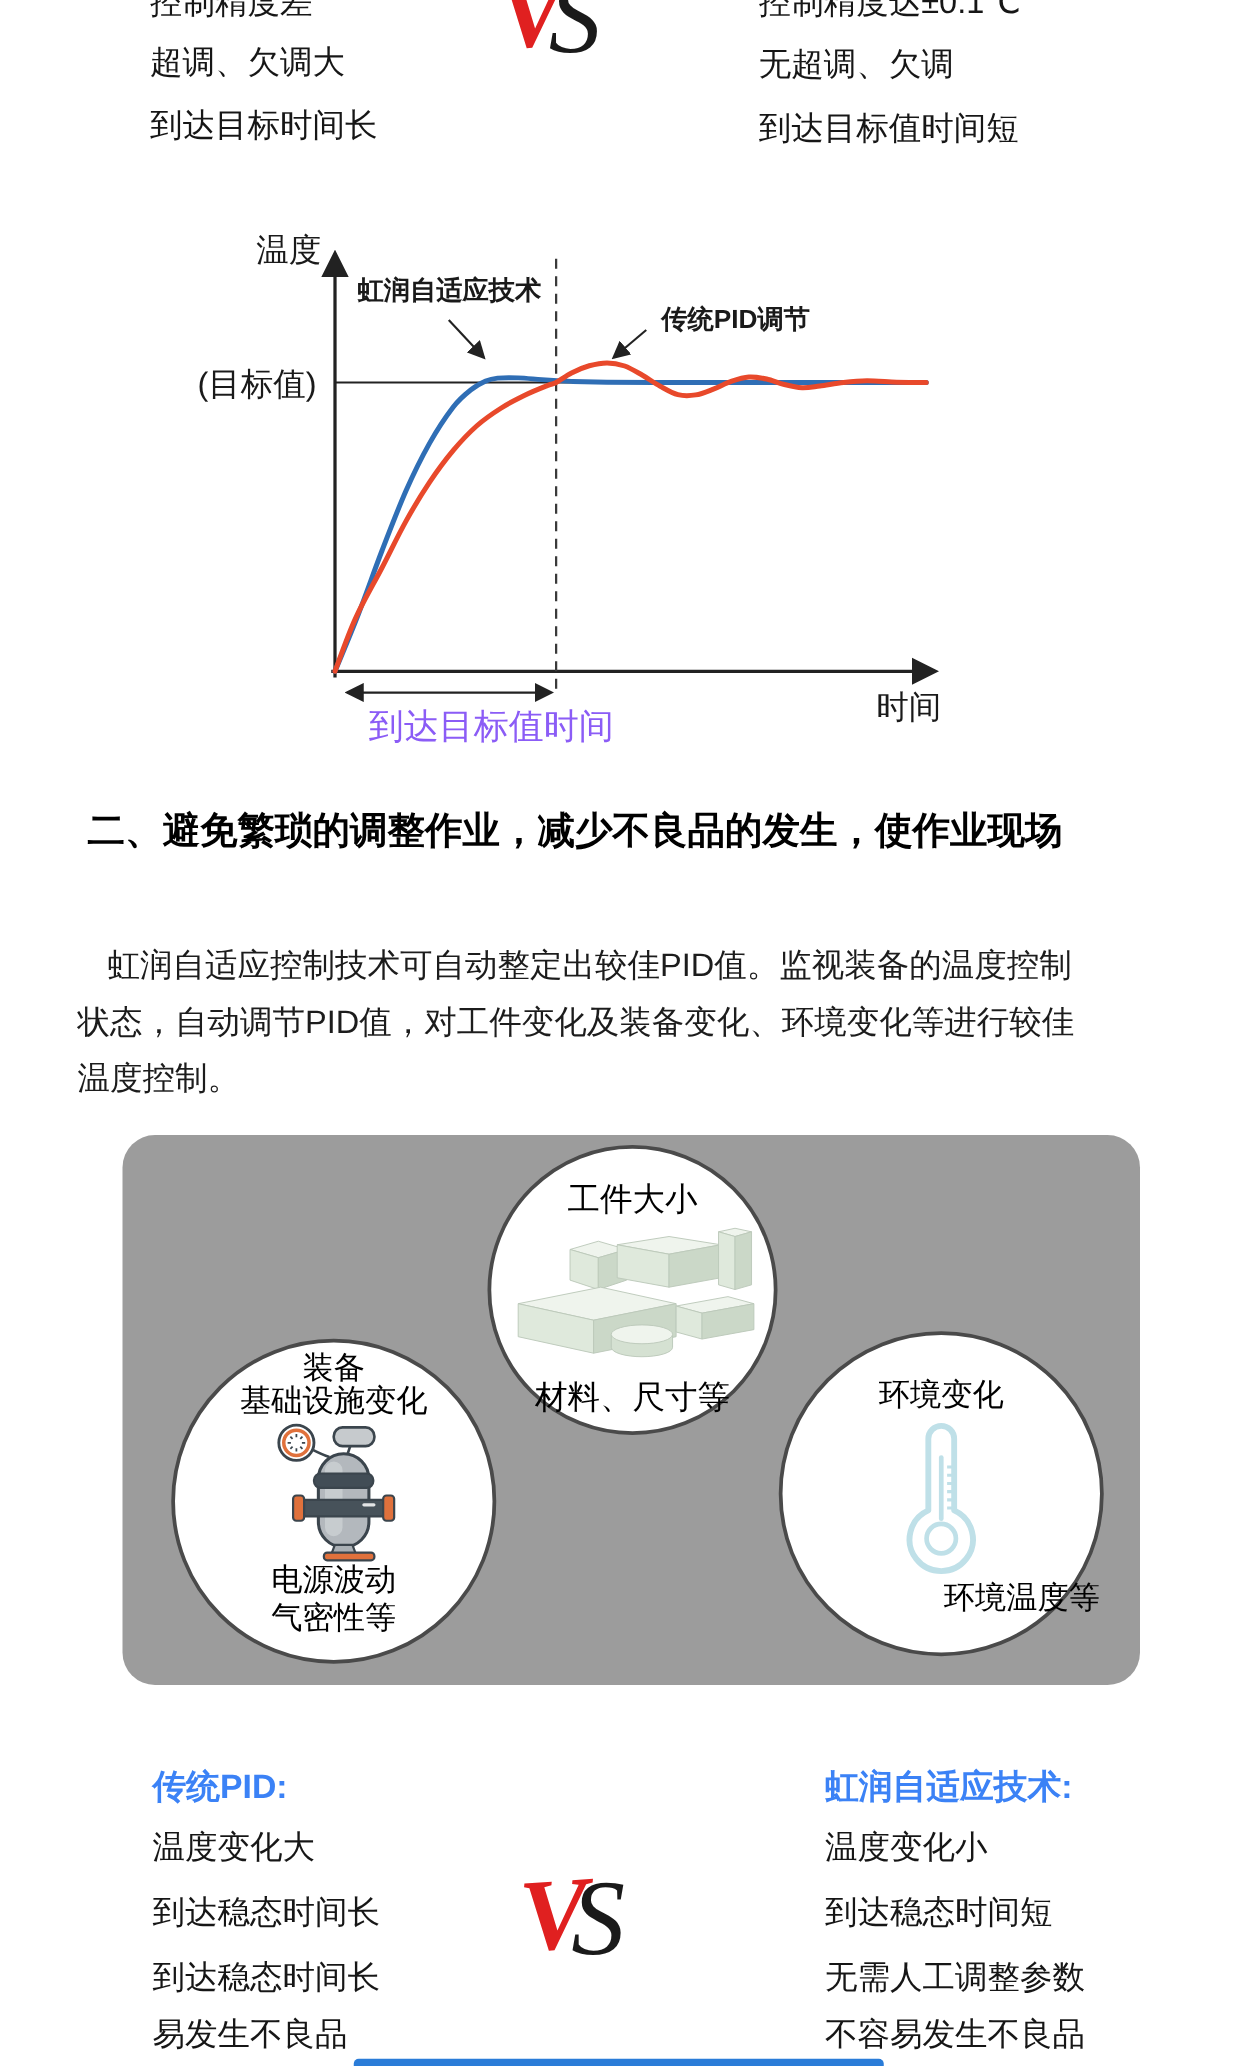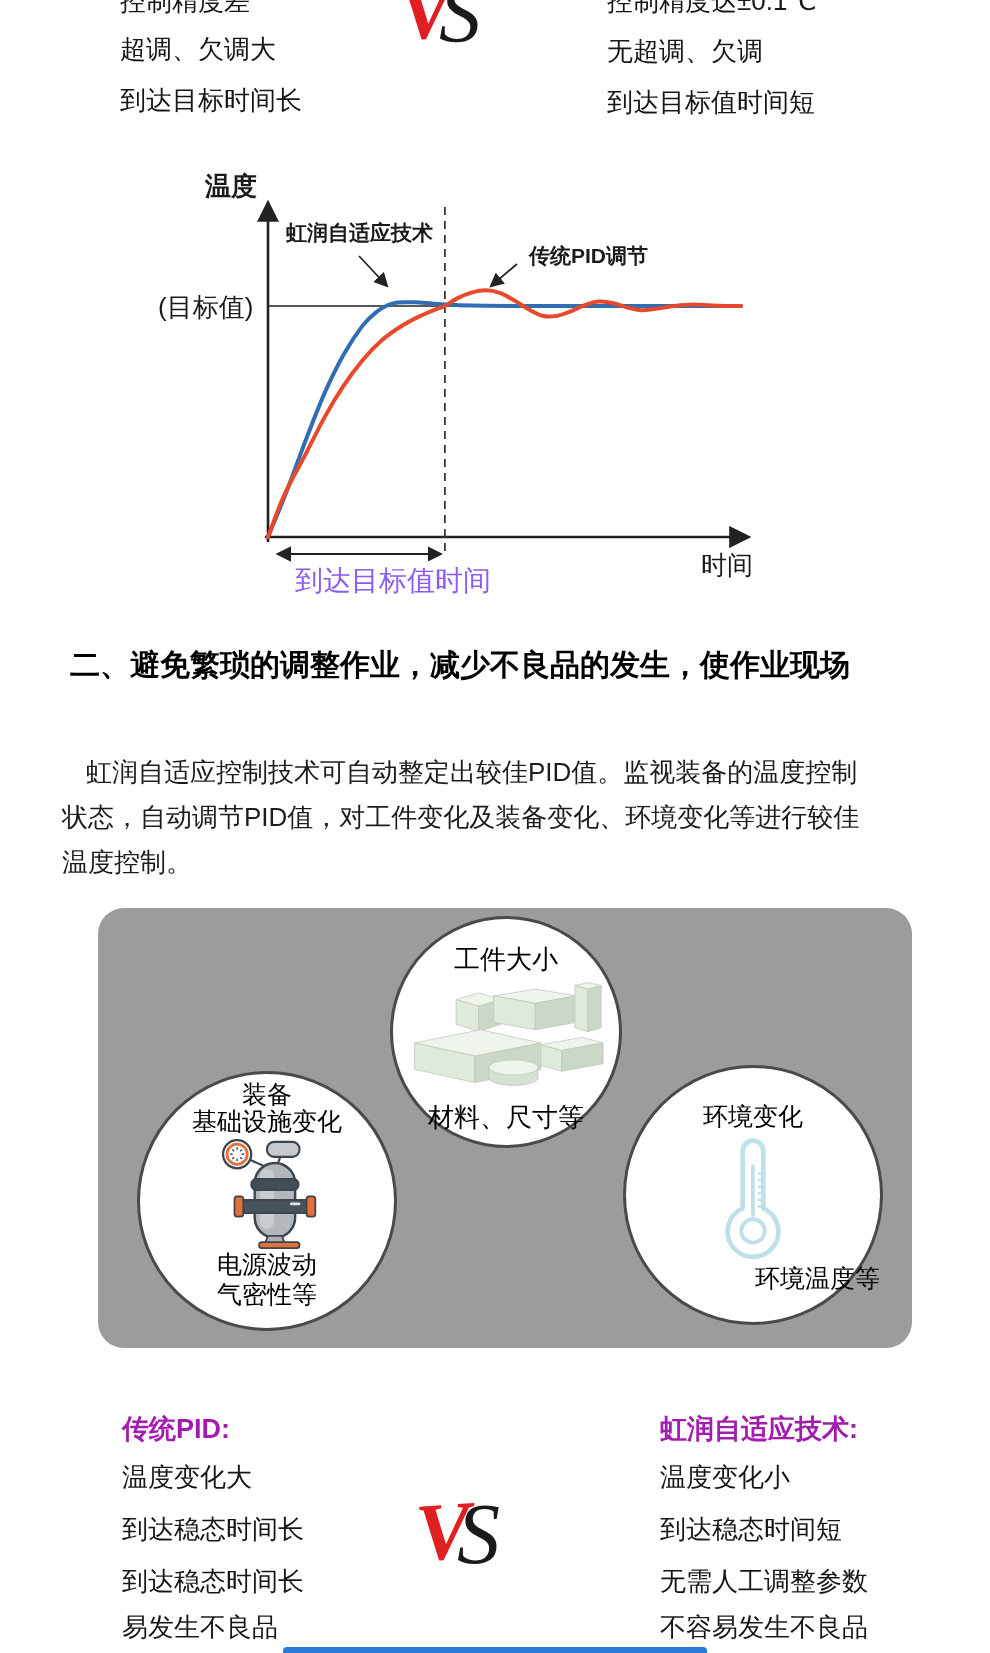--- a/index.html
+++ b/index.html
@@ -1,21 +1,21 @@
 <!DOCTYPE html>
 <html><head>
 <meta charset="utf-8">
 <style>
   html,body{margin:0;padding:0;background:#ffffff;}
   .page{position:relative;width:990px;height:1653px;background:#ffffff;overflow:hidden;
         font-family:"Liberation Sans","DejaVu Sans",sans-serif;color:#151515;}
   .abs{position:absolute;}
   
   .cmp-line{font-size:26px;line-height:30px;white-space:nowrap;color:#161616;}
-  .cmp-title{font-size:27px;line-height:30px;font-weight:bold;white-space:nowrap;color:#a21caf;}
+  .cmp-title{font-size:27px;line-height:30px;font-weight:bold;white-space:nowrap;color:#3b82f6;}
   .vs{font-family:"Liberation Serif","DejaVu Serif",serif;font-style:italic;line-height:1;white-space:nowrap;}
   .vs .v{font-weight:bold;display:inline-block;transform:rotate(-4deg);}
   .vs .s{color:#1a1a1a;margin-left:-0.16em;display:inline-block;font-size:1.05em;transform:translateY(0.05em);}
   
   .ax-label{font-size:26px;line-height:28px;white-space:nowrap;color:#1a1a1a;}
   .curve-label{font-size:21px;line-height:23px;font-weight:bold;white-space:nowrap;color:#1a1a1a;}
   .arrival-label{font-size:28px;line-height:24px;white-space:nowrap;color:#8b5cf6;}
   
   .heading-line{font-size:30px;line-height:46px;font-weight:bold;color:#000;white-space:nowrap;}
   .para-line{font-size:26px;line-height:45px;color:#1c1c1c;white-space:nowrap;}
@@ -63,21 +63,21 @@
 
     <path id="curve-adaptive" fill="none" stroke-width="4" stroke-linecap="round" stroke-linejoin="round" d="M268.0,537.0C271.2,529.3 280.6,507.0 286.9,490.8C293.2,474.6 299.5,456.3 305.8,440.0C312.1,423.6 318.5,406.9 324.8,392.6C331.1,378.4 337.4,365.7 343.7,354.5C350.0,343.3 357.1,332.8 362.6,325.6C368.1,318.5 372.5,315.2 376.8,311.8C381.1,308.3 385.1,306.4 388.6,304.8C392.2,303.3 393.7,303.0 398.1,302.5C402.4,302.1 408.7,302.1 414.6,302.3C420.5,302.5 426.5,303.2 433.5,303.7C440.6,304.2 448.5,304.7 457.2,305.1C465.9,305.4 474.5,305.6 485.6,305.8C496.6,305.9 509.2,306.0 523.4,306.0C537.6,306.0 555.0,306.0 570.7,306.0C586.5,306.0 602.3,306.0 618.0,306.0C633.8,306.0 651.1,306.0 665.3,306.0C679.5,306.0 690.5,306.0 703.2,306.0C715.8,306.0 734.7,306.0 741.0,306.0" stroke="#2f6eb5"></path>
     <path id="curve-pid" fill="none" stroke-width="4" stroke-linecap="round" stroke-linejoin="round" d="M268.0,537.0C270.8,529.9 278.2,508.1 284.6,494.3C290.9,480.4 299.1,466.7 305.8,453.8C312.5,440.9 318.5,428.2 324.8,416.9C331.1,405.5 337.4,395.1 343.7,385.7C350.0,376.3 356.3,367.8 362.6,360.3C368.9,352.8 375.2,346.2 381.5,340.6C387.8,335.1 394.1,330.8 400.4,326.8C406.7,322.7 413.1,319.5 419.4,316.4C425.7,313.3 434.0,310.0 438.3,308.3C442.5,306.6 441.7,307.7 444.9,306.0C448.1,304.3 452.8,300.6 457.2,298.4C461.6,296.1 466.7,293.9 471.4,292.6C476.1,291.3 480.8,290.3 485.6,290.3C490.3,290.3 495.0,291.2 499.8,292.8C504.5,294.5 509.2,297.5 514.0,300.2C518.7,302.9 523.4,306.4 528.2,309.0C532.9,311.6 537.6,314.5 542.3,315.7C547.1,316.9 551.8,316.7 556.5,315.9C561.3,315.2 566.0,313.1 570.7,311.3C575.5,309.5 580.2,306.7 584.9,305.1C589.6,303.5 594.4,301.9 599.1,301.6C603.8,301.3 608.6,302.2 613.3,303.2C618.0,304.2 622.8,306.5 627.5,307.6C632.2,308.8 636.9,310.0 641.7,310.2C646.4,310.4 650.3,309.5 655.9,308.8C661.4,308.1 668.5,306.7 674.8,306.0C681.1,305.3 686.6,304.7 693.7,304.6C700.8,304.6 709.5,305.5 717.3,305.8C725.2,306.0 737.1,306.0 741.0,306.0" stroke="#e8492b"></path>
 
     <line x1="359" y1="256" x2="387" y2="286" stroke="#222" stroke-width="1.7" marker-end="url(#ah)"></line>
     <line x1="517" y1="264" x2="491" y2="286" stroke="#222" stroke-width="1.7" marker-end="url(#ah)"></line>
 
     <line id="span-arrow" x1="278" y1="554" x2="440.902" y2="554" stroke="#222" stroke-width="1.8" marker-start="url(#ah)" marker-end="url(#ah)"></line>
   </svg>
 
-  <div class="ax-label abs" style="left:205px;top:172px;font-weight:bold;">温度</div>
+  <div class="ax-label abs" style="left:205px;top:186px;">温度</div>
   <div class="ax-label abs" style="left:158px;top:293px;">(目标值)</div>
   <div class="ax-label abs" style="left:701px;top:551px;">时间</div>
   <div class="curve-label abs" style="left:286px;top:221px;">虹润自适应技术</div>
   <div class="curve-label abs" style="left:529px;top:244px;">传统PID调节</div>
   <div class="arrival-label abs" style="left:295px;top:569px;">到达目标值时间</div>
 
   <div class="abs" style="left:70px;top:642px;">
     <div class="heading-line">二、避免繁琐的调整作业，减少不良品的发生，使作业现场</div>
   </div>
 

